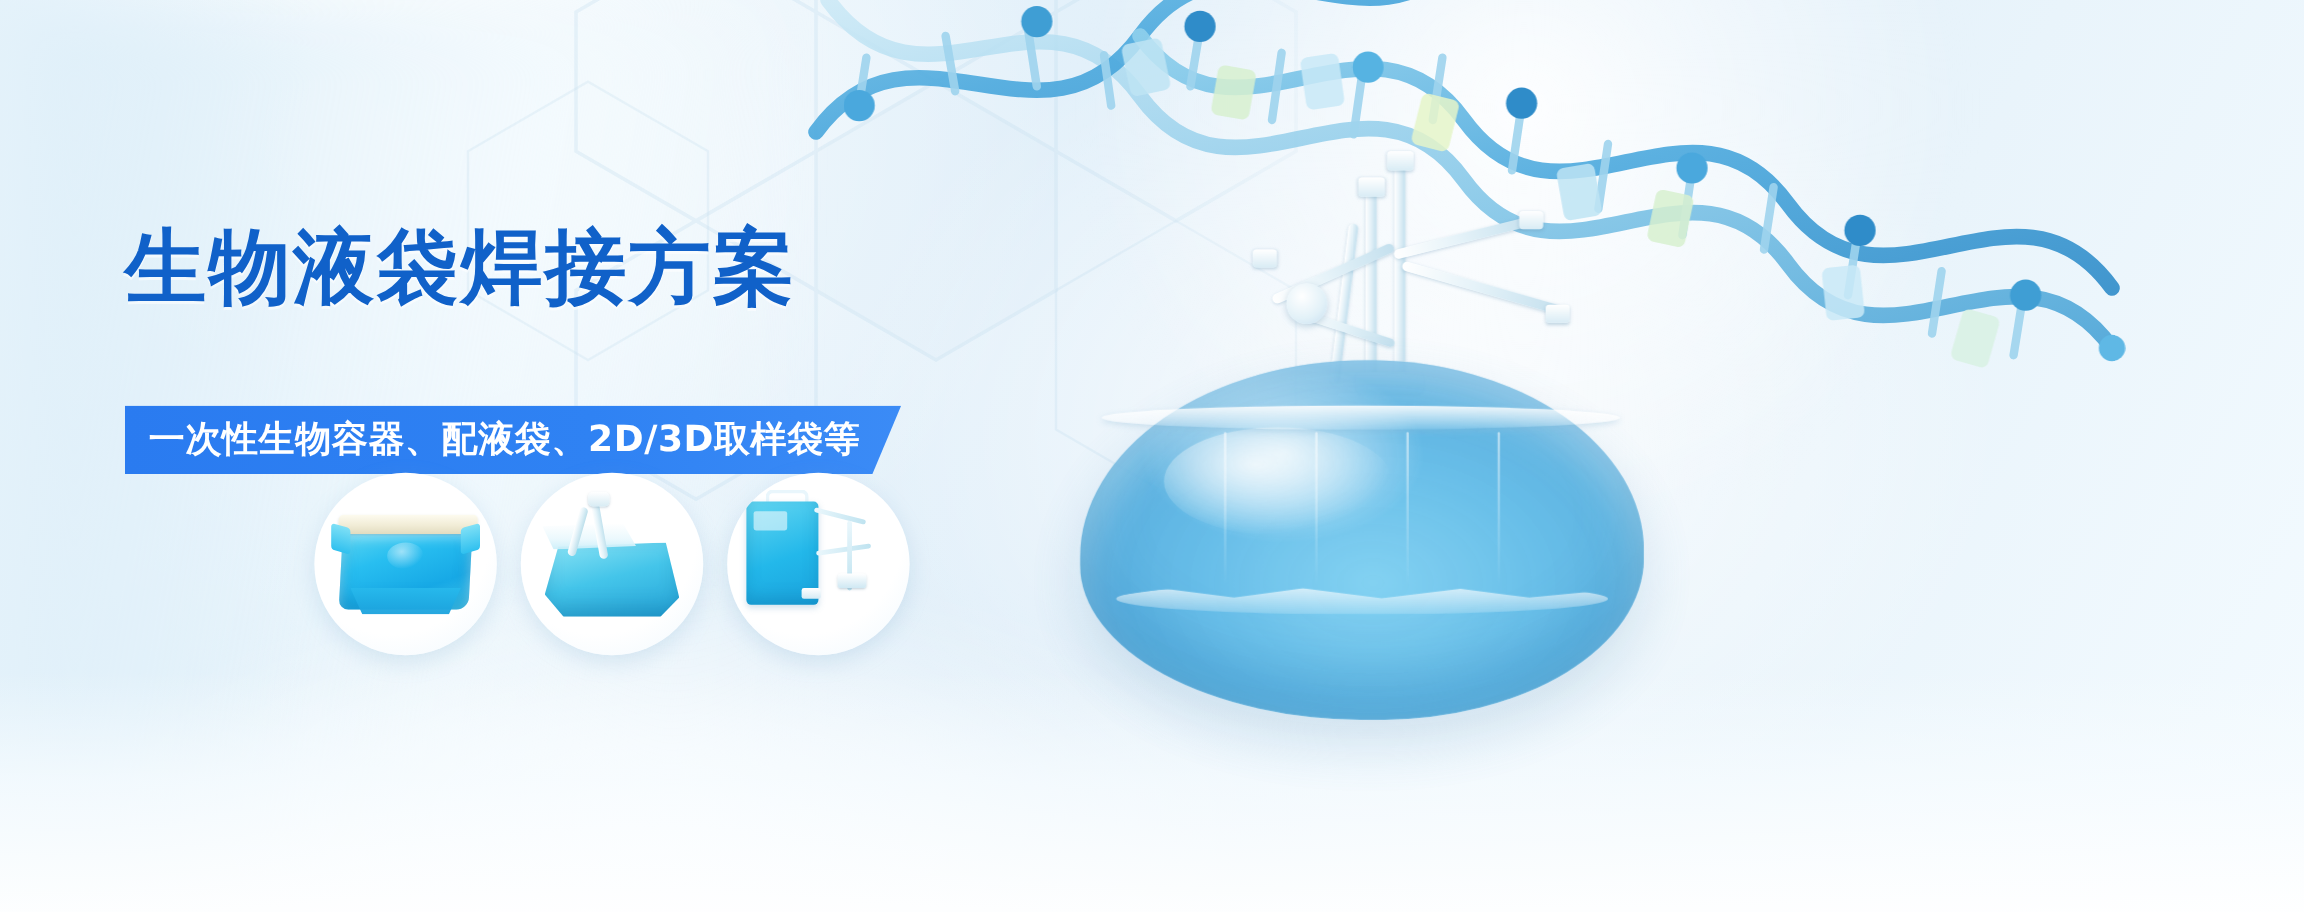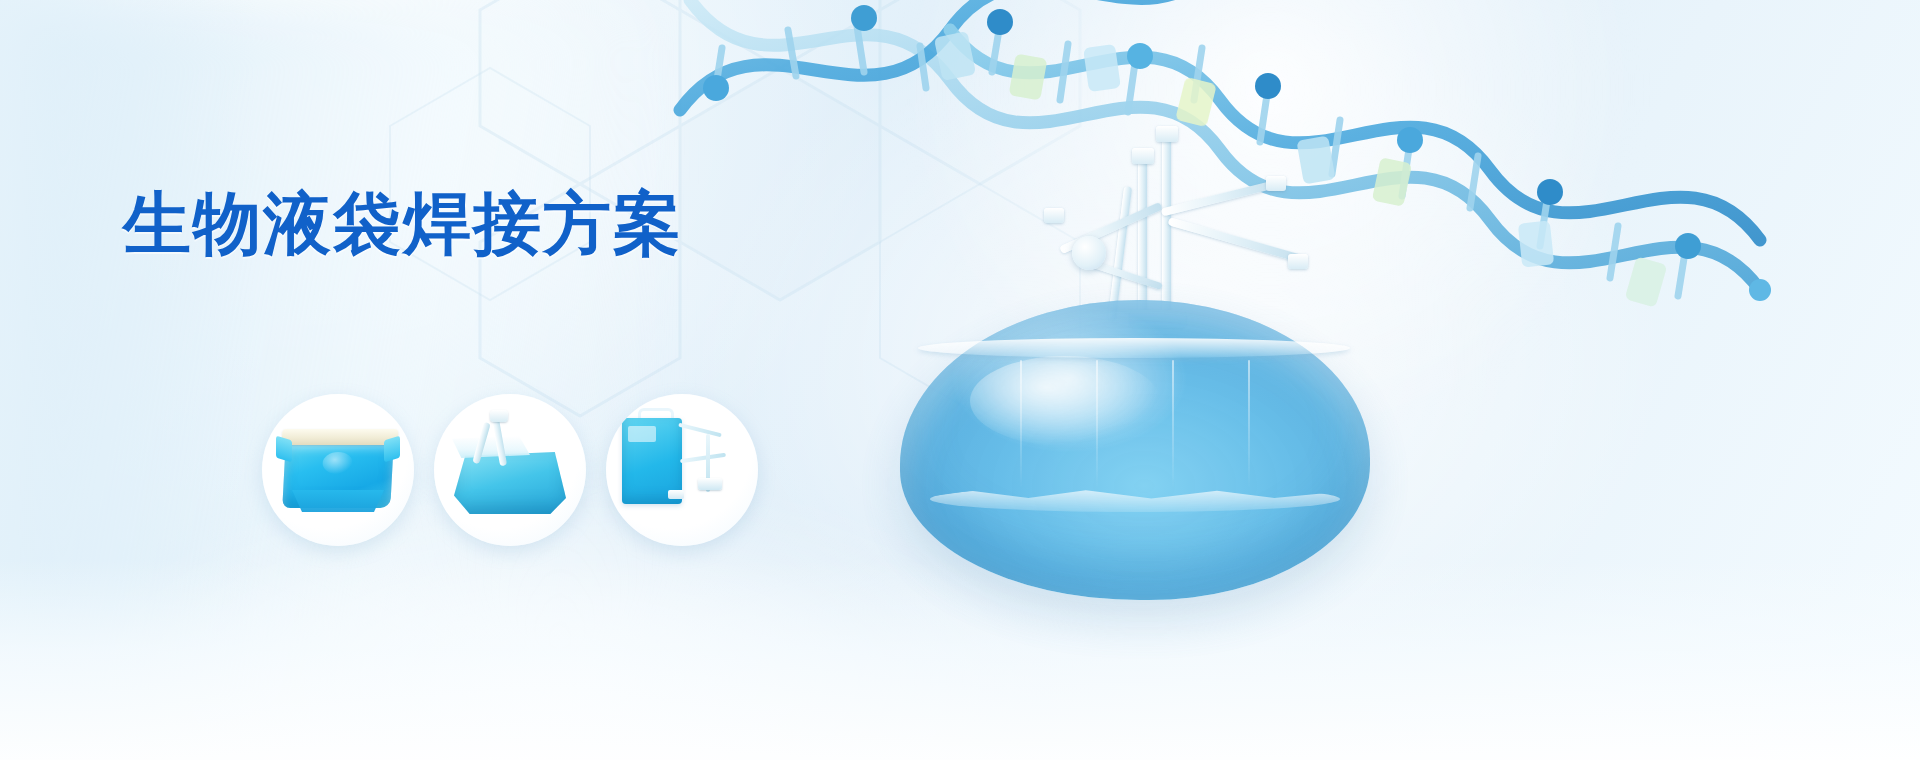--- a/index.html
+++ b/index.html
@@ -139,21 +139,21 @@
   .mf-cap{position:absolute;background:linear-gradient(180deg,#ffffff,#d9ecf5);border-radius:3px;
     box-shadow:0 1px 3px rgba(110,155,185,.4);}
   .mf-disc{position:absolute;width:34px;height:34px;border-radius:50%;
     background:radial-gradient(circle at 38% 32%, #ffffff, #e2f1f8 60%, #c6def0 100%);
     box-shadow:0 2px 6px rgba(110,155,185,.4);}
 
   
   .dna{position:absolute;left:620px;top:-40px;width:1320px;height:620px;pointer-events:none;}
 
   
-  .nosel{user-select:none;margin-left:19px;}
+  .nosel{user-select:none;}
 </style>
 </head>
 <body>
 
 <div class="stage">
 
   <div class="bg-layer">
     <div class="blurband"></div>
 
     <div class="hexwrap">
@@ -273,20 +273,21 @@
     <div class="hero-seam-top"></div>
     <div class="hero-rib" style="left:120px;"></div>
     <div class="hero-rib" style="left:196px;"></div>
     <div class="hero-rib" style="left:272px;"></div>
     <div class="hero-rib" style="left:348px;"></div>
     <div class="hero-seam-bot"></div>
   </div>
 
   <div class="headline nosel">生物液袋焊接方案</div>
 
+  <div class="subbar nosel">一次性生物容器、配液袋、2D/3D取样袋等</div>
 
   <div class="circle c1">
     <div class="bag2d"></div>
     <div class="bag2d-ear-l"></div>
     <div class="bag2d-ear-r"></div>
     <div class="bag2d-fold"></div>
   </div>
 
   <div class="circle c2">
     <div class="bag3d"></div>

